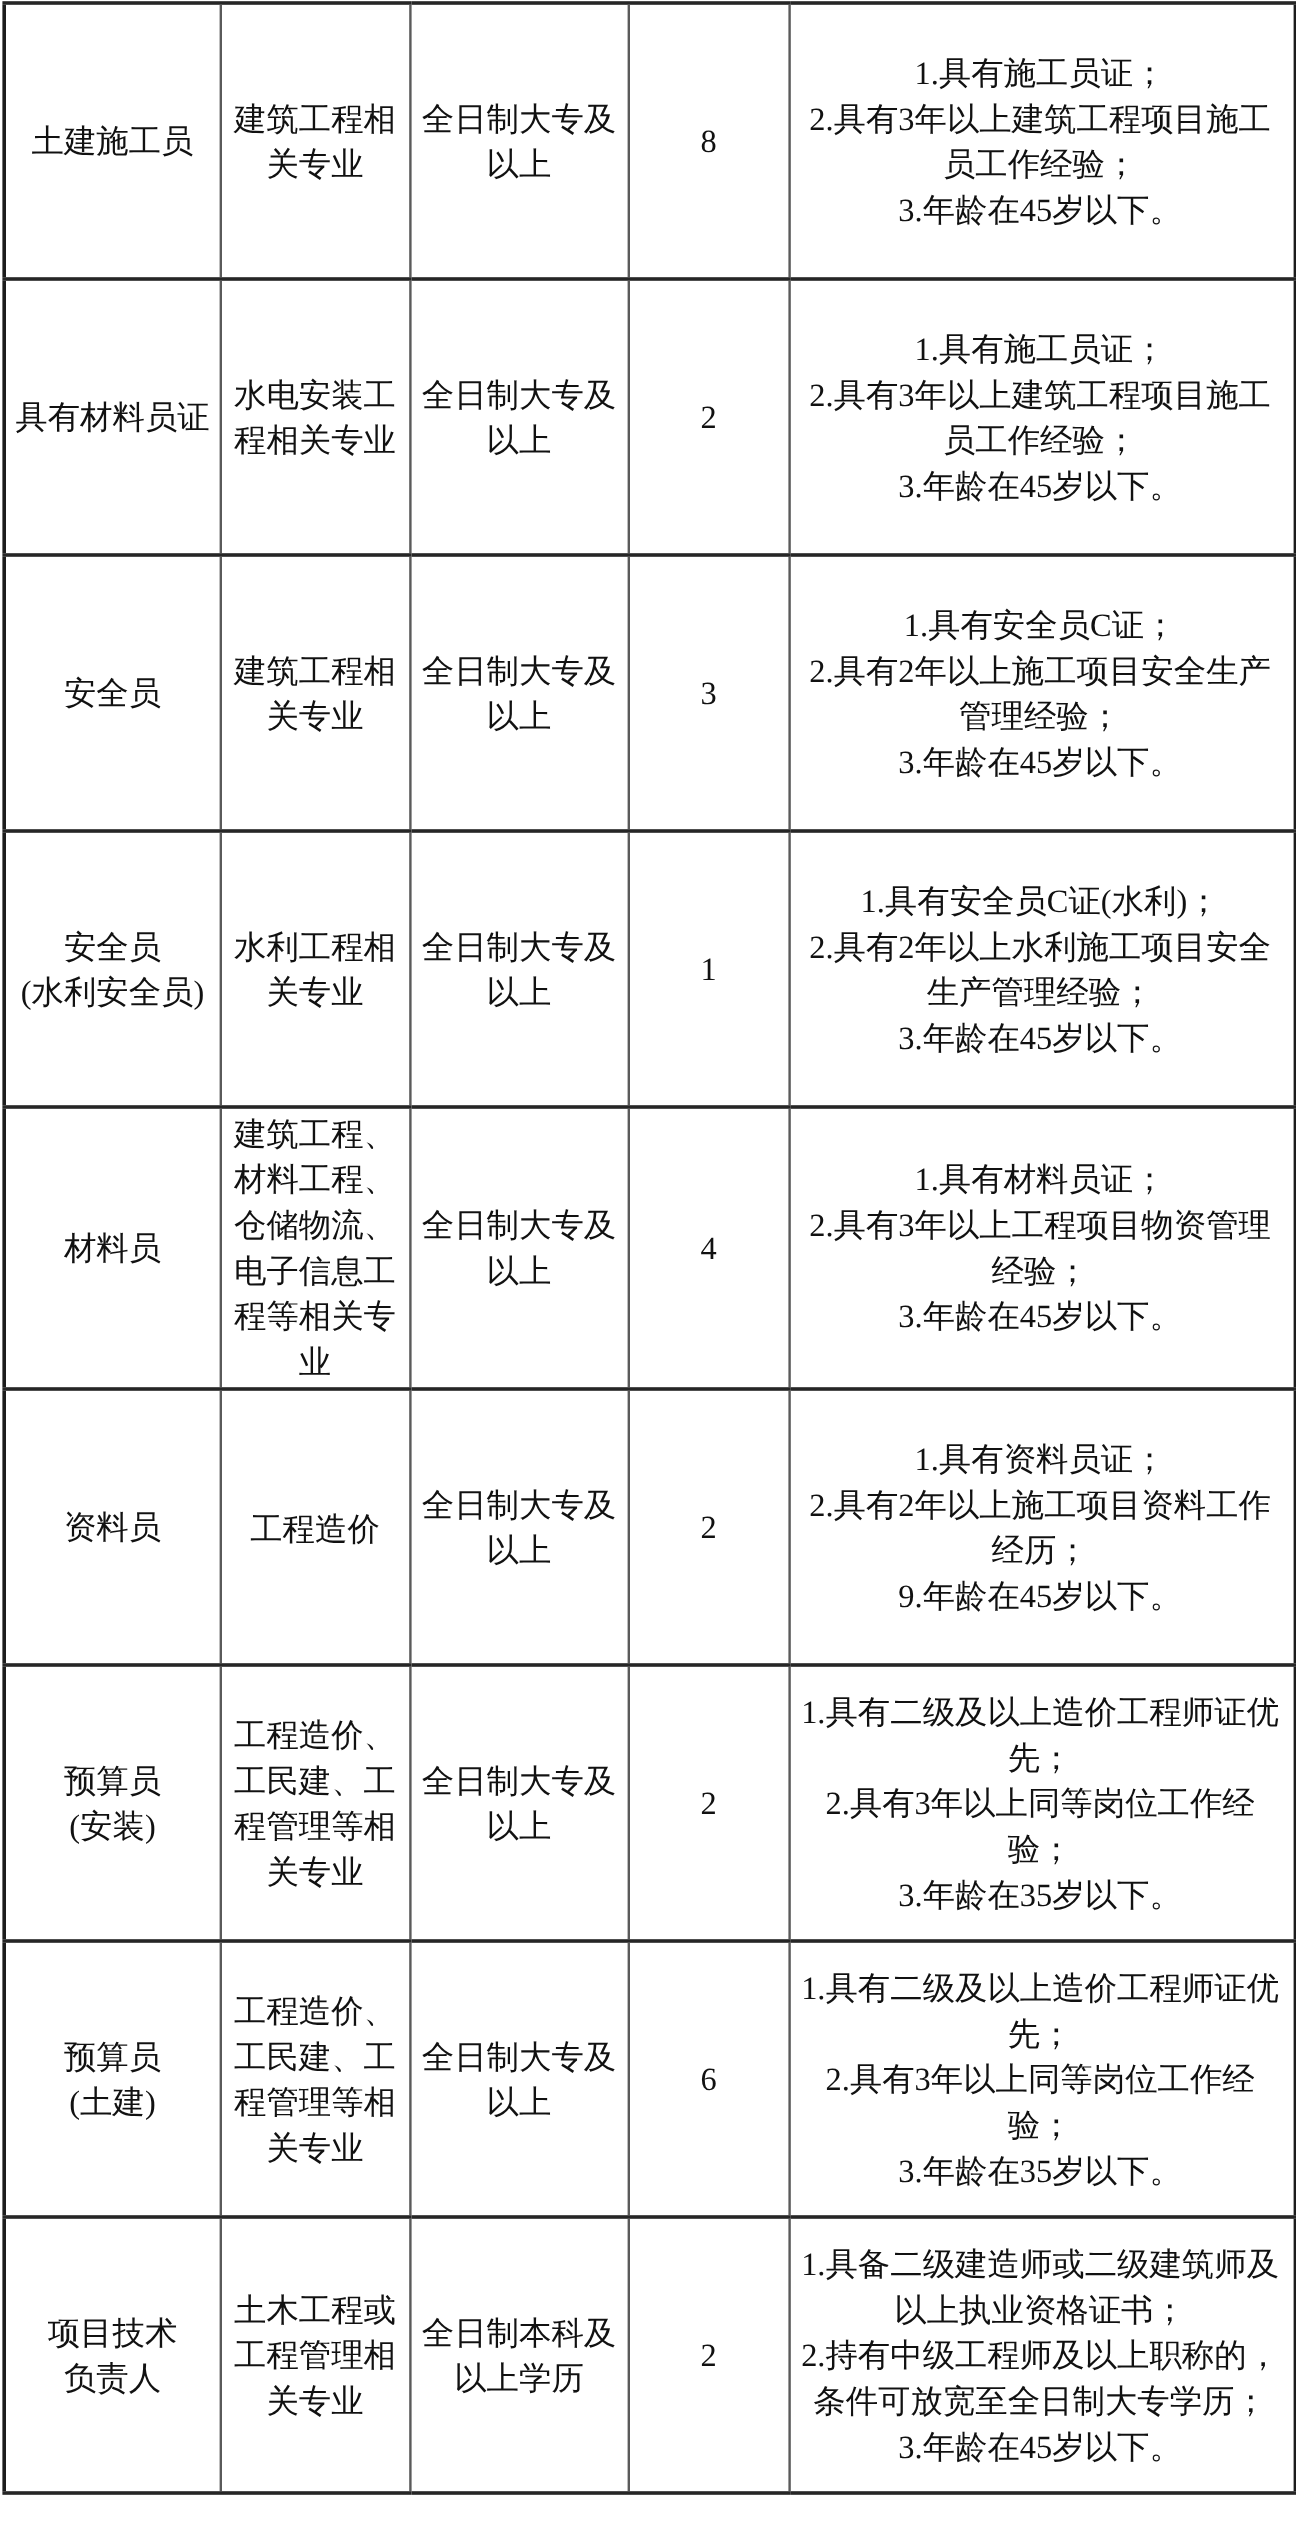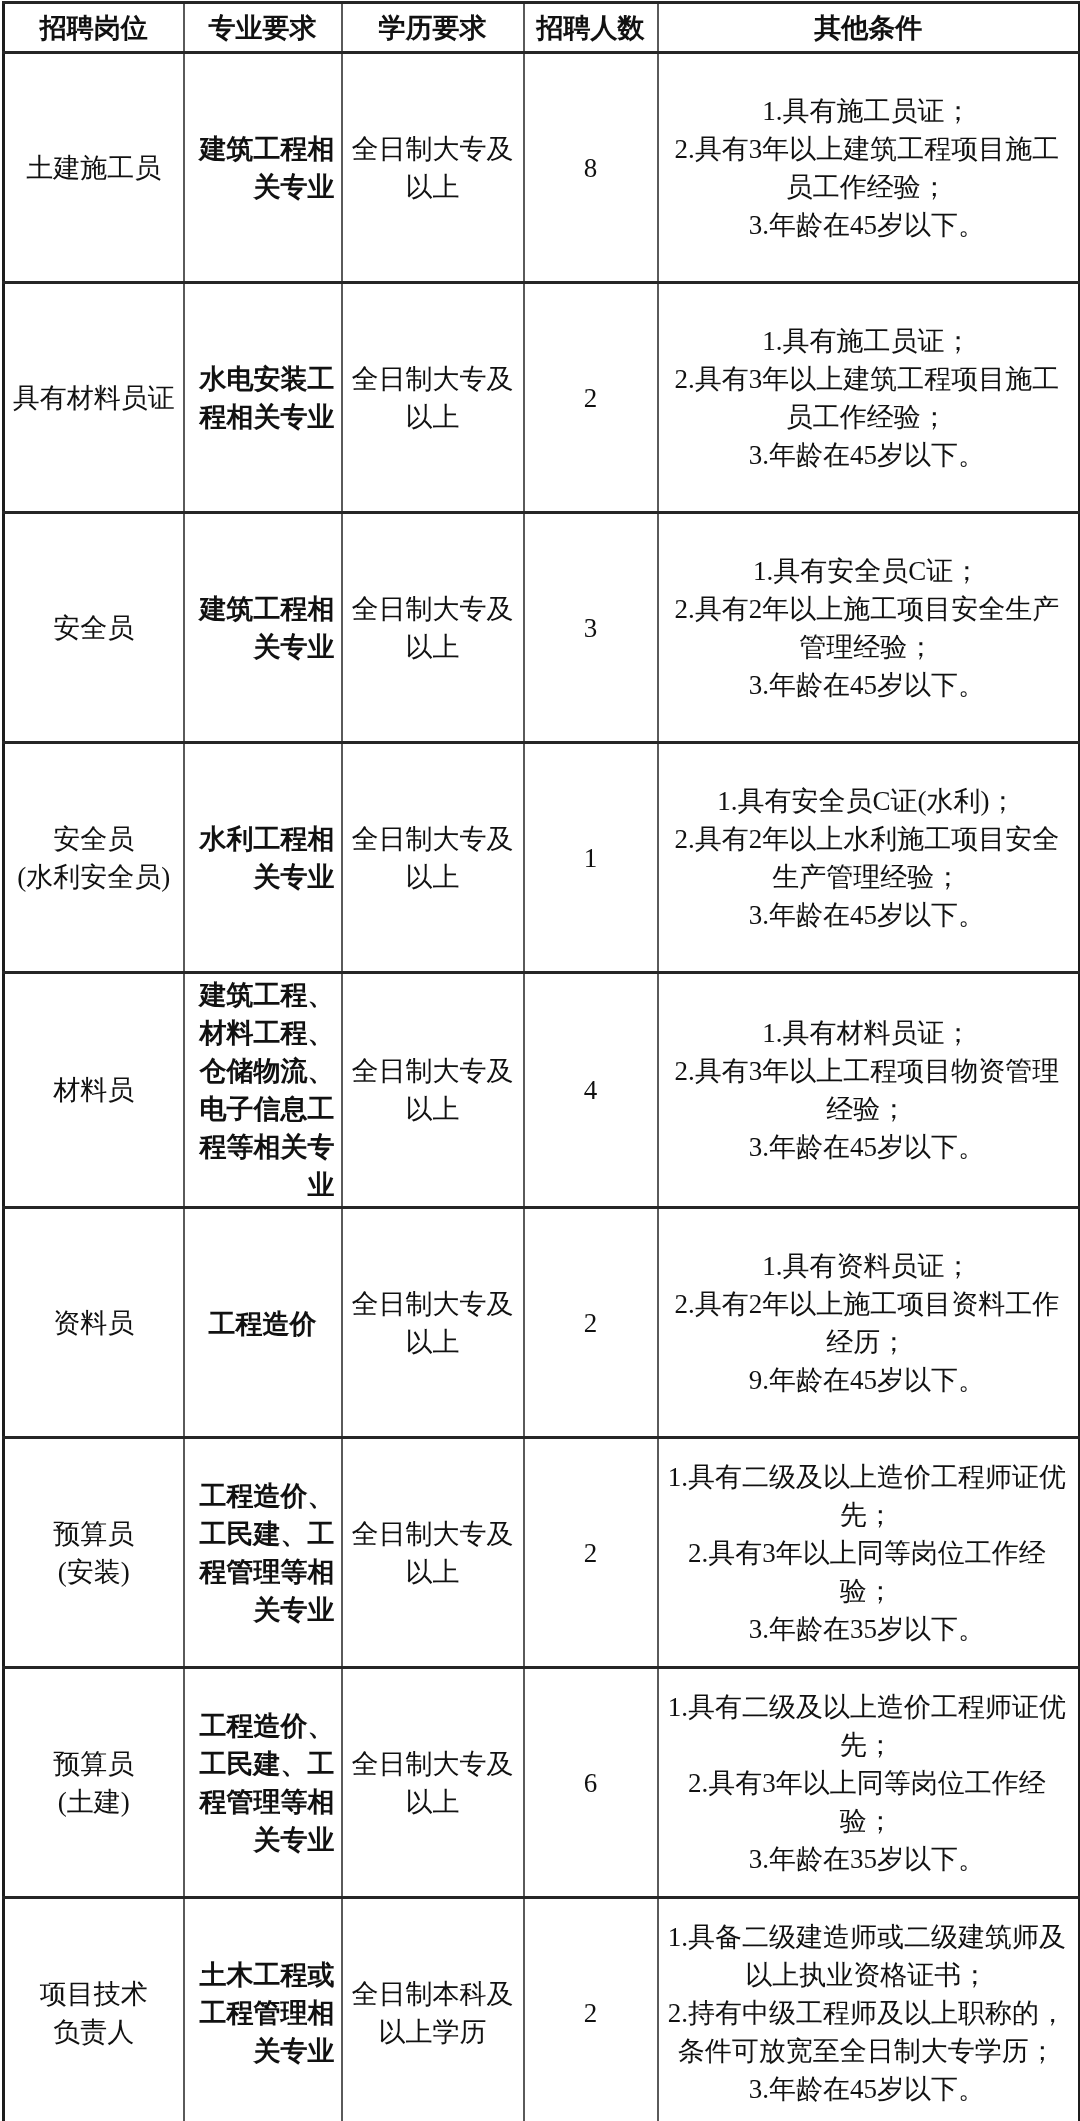--- a/index.html
+++ b/index.html
@@ -44,23 +44,22 @@
     white-space: nowrap;
     padding: 0;
   }
   td.pos {
     white-space: pre-line;
     padding: 3px 3px;
   }
   td.major { padding: 2px 6px; }
   td.major .inner {
     display: inline-block;
-    text-align: right;
+    text-align: center;
     vertical-align: middle;
-    font-weight: bold;
   }
   td.edu { padding: 2px 6px; text-align: center; }
   td.count { padding: 0; }
   td.cond {
     text-align: center;
     white-space: pre-line;
     padding: 2px 10px 2px 7px;
   }
 </style>
 </head>
@@ -69,27 +68,20 @@
 <div class="page">
   <table class="recruit">
     <colgroup>
       <col class="c1">
         <col class="c2">
         <col class="c3">
         <col class="c4">
         <col class="c5">
     </colgroup>
     <tbody>
-      <tr class="hdr">
-        <th>招聘岗位</th>
-        <th>专业要求</th>
-        <th>学历要求</th>
-        <th>招聘人数</th>
-        <th>其他条件</th>
-      </tr>
 
       <tr class="row">
         <td class="pos">土建施工员</td>
         <td class="major"><div class="inner">建筑工程相关专业</div></td>
         <td class="edu">全日制大专及以上</td>
         <td class="count">8</td>
         <td class="cond">1.具有施工员证；
 2.具有3年以上建筑工程项目施工员工作经验；
 3.年龄在45岁以下。</td>
       </tr>

